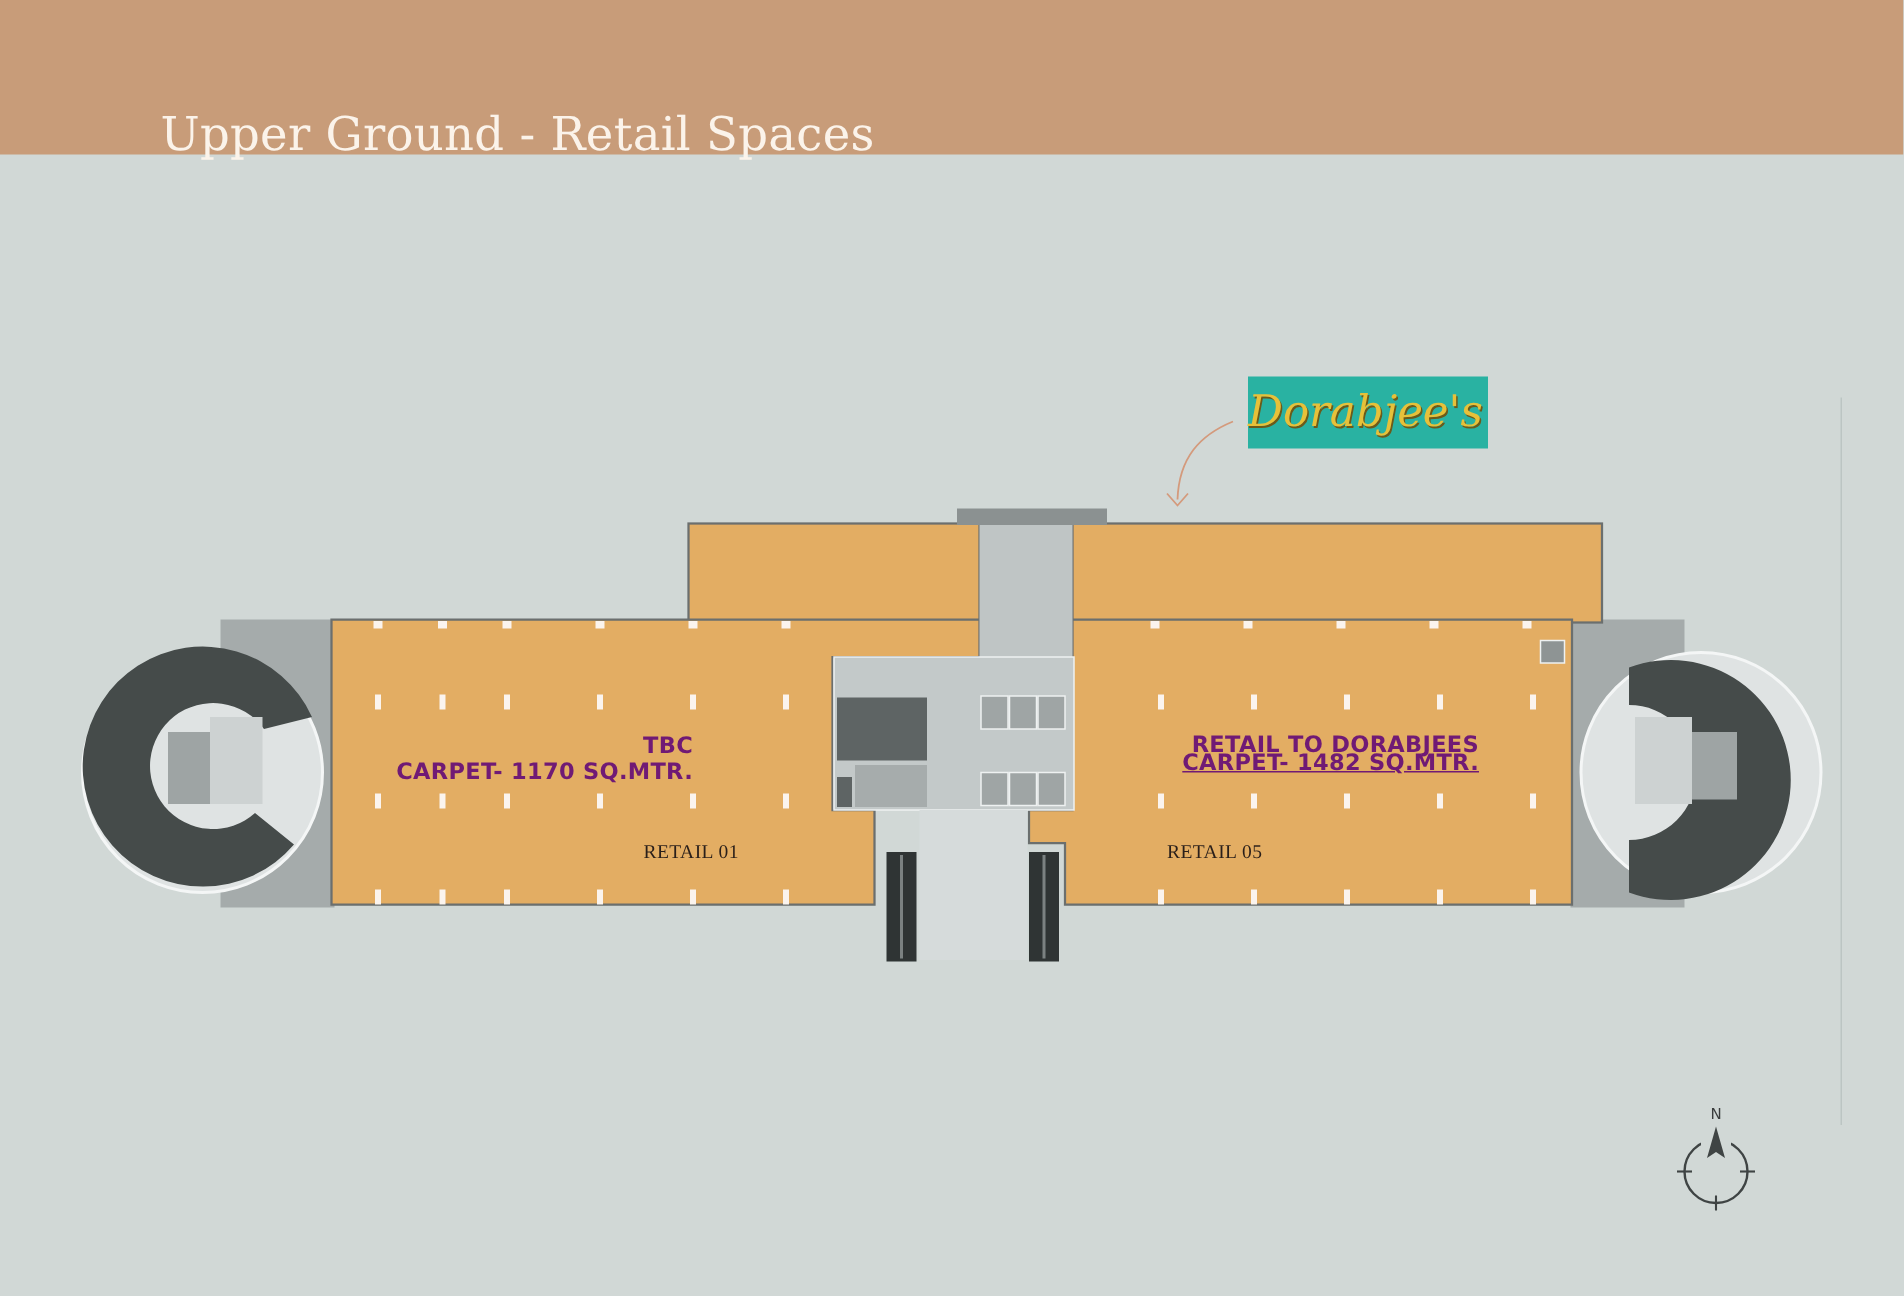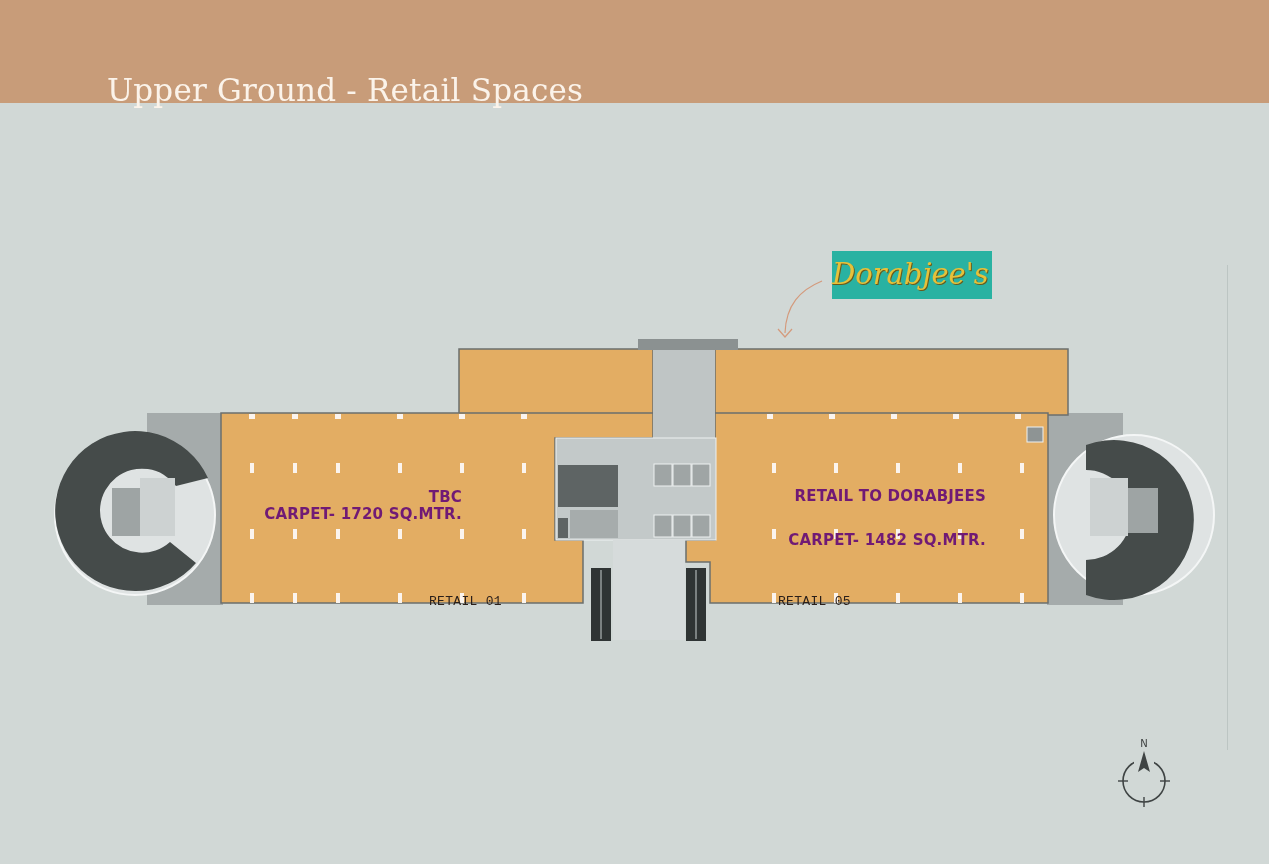--- a/index.html
+++ b/index.html
@@ -1,21 +1,21 @@
 <!DOCTYPE html>
 <html><head>
 <meta charset="utf-8">
 <style>
   html, body { margin:0; padding:0; }
   body { width:1269px; height:864px; background:#d1d8d6; position:relative; overflow:hidden; font-family:"Liberation Sans", sans-serif; }
   .header { position:absolute; left:0; top:0; width:1269px; height:103px; background:#c89c79; }
   .header-title { position:absolute; left:107px; top:72px; color:#fbf3ea; font-family:"DejaVu Serif", serif; font-size:31px; letter-spacing:0.2px; }
   .plan { position:absolute; left:0; top:0; width:1269px; height:864px; }
   .label { position:absolute; color:#701a75; font-family:"DejaVu Sans", sans-serif; font-weight:bold; text-align:right; font-size:15px; line-height:17px; letter-spacing:0.2px; }
-  .retail { position:absolute; color:#2a1f1a; font-family:Liberation Mono, monospace; font-size:13px; letter-spacing:0.3px;margin-top:34px; }
+  .retail { position:absolute; color:#2a1f1a; font-family:Liberation Serif, serif; font-size:13px; letter-spacing:0.3px; }
   .logo { position:absolute; left:832px; top:251px; width:160px; height:48px; background:#29b2a2; }
   .logo-text { position:absolute; left:0; top:0; width:160px; height:48px; line-height:46px; text-align:left; color:#e6c13a; font-family:"DejaVu Serif", serif; font-style:italic; font-size:29px; text-shadow:1px 1px 0 #6b5a1a; }
   .vline { position:absolute; left:1227px; top:265px; width:1px; height:485px; background:#bcc5c3; }
   .compass { position:absolute; left:1112px; top:738px; width:64px; height:72px; }
   .compass-n { position:absolute; left:0; top:0; width:64px; text-align:center; font-size:10px; color:#3a3d3d; font-family:"DejaVu Sans", sans-serif; }
 </style>
 </head>
 <body>
 
 <div class="header">
@@ -128,25 +128,25 @@
 
   <path d="M 822 281 C 800 290 786 305 785 333" fill="none" stroke="#d49a7c" stroke-width="1.2"></path>
   <path d="M 778 329 L 785 337 L 792 329" fill="none" stroke="#d49a7c" stroke-width="1.2"></path>
 </svg>
 
 <div class="logo">
   <div class="logo-text">Dorabjee's</div>
 </div>
 
 <div class="label" style="left:262px; top:489px; width:200px;">TBC</div>
-<div class="label" style="left:262px; top:506px; width:200px;">CARPET- 1720 SQ.MTR.</div>
+<div class="label" style="left:262px; top:506px; width:200px;">CARPET- 1170 SQ.MTR.</div>
 <div class="retail" style="left:429px; top:560px;">RETAIL 01</div>
 
 <div class="label" style="left:766px; top:488px; width:220px;">RETAIL TO DORABJEES</div>
-<div class="label" style="left:766px; top:532px; width:220px;">CARPET- 1482 SQ.MTR.</div>
+<div class="label" style="left:766px; top:500px; width:220px;text-decoration:underline;">CARPET- 1482 SQ.MTR.</div>
 <div class="retail" style="left:778px; top:560px;">RETAIL 05</div>
 
 <div class="vline"></div>
 
 <div class="compass">
   <div class="compass-n">N</div>
   <svg width="64" height="72" viewBox="0 0 64 72" style="position:absolute;left:0;top:0;">
     <circle cx="32" cy="43" r="21" fill="none" stroke="#3f4444" stroke-width="1.6"></circle>
     <rect x="22" y="17" width="20" height="10" fill="#d1d8d6"></rect>
     <path d="M 32 13 L 38 34 L 32 30 L 26 34 Z" fill="#3f4444"></path>

